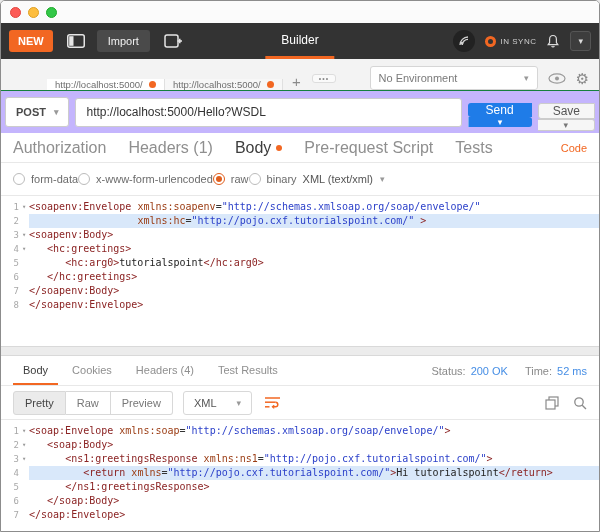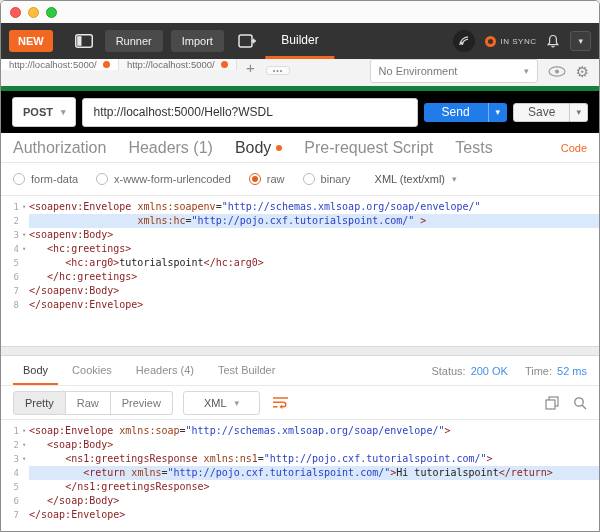--- a/index.html
+++ b/index.html
@@ -10,63 +10,63 @@
     display:flex; flex-direction:column; position:relative;
   }
   
   .titlebar { height:22px; background:#fbfbfb; display:flex; align-items:center; padding-left:9px; gap:7px; flex:0 0 auto;}
   .tl { width:11px; height:11px; border-radius:50%; display:inline-block; }
   .tl.red{background:#fc5b57;border:1px solid #e2463f;}
   .tl.yellow{background:#fdbe3f;border:1px solid #dfa023;}
   .tl.green{background:#33c748;border:1px solid #1eab29;}
   
   .header { height:36px; background:#333333; display:flex; align-items:center; padding:0 8px; position:relative; flex:0 0 auto;}
-  .new-btn { background:#f26722; color:#fff; font-weight:bold; font-size:11px; border:none; border-radius:3px; padding:5px 9px; margin-right:16px; cursor:pointer; font-family:inherit;text-align:center;}
+  .new-btn { background:#f26722; color:#fff; font-weight:bold; font-size:11px; border:none; border-radius:3px; padding:5px 9px; margin-right:8px; cursor:pointer; font-family:inherit;text-align:center;}
   .icon-btn { background:transparent; border:none; padding:4px 6px; margin-right:6px; cursor:pointer; display:flex; align-items:center;}
   .hdr-btn { background:#4a4a4a; color:#f0f0f0; font-size:11px; border:none; border-radius:3px; padding:5px 11px; margin-right:8px; cursor:pointer; font-family:inherit;}
   .builder-tab { position:absolute; left:50%; transform:translateX(-50%); top:0; height:36px; display:flex; align-items:center; padding:0 16px; color:#fff; font-size:12px; border-bottom:3px solid #f26722; cursor:pointer;}
   .hdr-right { margin-left:auto; display:flex; align-items:center; gap:10px; }
   .sat { width:22px; height:22px; background:#222; border-radius:50%; display:flex; align-items:center; justify-content:center; cursor:pointer;}
   .sync { display:flex; align-items:center; gap:5px; cursor:pointer;}
   .sync-ring { width:11px; height:11px; border:3px solid #f26722; border-radius:50%; display:inline-block;}
   .sync-label { color:#cfcfcf; font-size:8px; letter-spacing:0.5px;}
   .bell { cursor:pointer; display:flex; align-items:center;}
   .hdr-caret-btn { background:#3d3d3d; border:1px solid #555; color:#ddd; border-radius:3px; font-size:9px; padding:4px 7px; cursor:pointer;}
   
-  .tabstrip { height:32px; background:#f3f3f3; border-bottom:5px solid #15803d; display:flex; align-items:flex-start; flex:0 0 auto;}
+  .tabstrip { height:32px; background:#f3f3f3; border-bottom:1px solid #15803d; display:flex; align-items:flex-end; flex:0 0 auto;padding-left:46px;}
   .rtab { width:118px; background:#fdfdfd; border-right:1px solid #e0e0e0; display:flex; align-items:center; padding:0 8px; gap:5px; cursor:pointer;}
   .rtab.active { background:#ffffff; }
   .rtab + .rtab { background:#f7f7f7; }
   .rtab-label { font-size:9.5px; color:#6f6f6f; white-space:nowrap; overflow:hidden; text-overflow:ellipsis; flex:1;}
   .unsaved-dot { width:7px; height:7px; border-radius:50%; background:#f26722; flex:0 0 auto;}
   .tab-plus { border:none; background:transparent; color:#8a8a8a; font-size:15px; padding:0 9px; cursor:pointer;}
   .tab-more { border:1px solid #ddd; background:#fafafa; border-radius:3px; color:#8a8a8a; font-size:7px; letter-spacing:1px; padding:0 6px; margin:7px 0 7px 2px; cursor:pointer;}
   .env-right { margin-left:auto; display:flex; align-items:center; gap:10px; padding-right:10px;}
   .env-select { width:168px; height:24px; background:#fff; border:1px solid #d6d6d6; border-radius:3px; display:flex; align-items:center; justify-content:space-between; padding:0 8px; font-size:11px; color:#7a7a7a; cursor:pointer;}
   .caret { font-size:9px; color:#999; }
   .eye { cursor:pointer; display:flex; align-items:center;}
   .gear { font-size:15px; color:#8a8a8a; cursor:pointer; line-height:1;}
   
-  .url-row { height:42px; background:#000000; display:flex; align-items:center; padding:0 11px; gap:6px; flex:0 0 auto;}
+  .url-row { height:42px; background:#c4b5fd; display:flex; align-items:center; padding:0 4px; gap:6px; flex:0 0 auto;}
   .method-select { height:30px; border:1px solid #ccc; border-radius:3px; display:flex; align-items:center; gap:8px; padding:0 10px; font-size:11px; font-weight:bold; color:#4a4a4a; background:#fff; cursor:pointer;}
   .url-input { flex:1; height:29px; border:1px solid #ccc; border-radius:3px; display:flex; align-items:center; padding:0 10px; font-size:12px; color:#333; background:#fff; cursor:text;}
   .params-btn { height:30px; border:1px solid #ccc; border-radius:3px; background:#fff; color:#5a5a5a; font-size:11px; padding:0 12px; cursor:pointer; font-family:inherit;}
-  .send-group, .save-group { display:flex; height:19px; }
+  .send-group, .save-group { display:flex; height:19px;flex-direction:column; }
   .send-btn { background:#1f7ce8; color:#fff; border:none; border-radius:3px 0 0 3px; font-size:12px; padding:0 18px; cursor:pointer; font-family:inherit;}
   .send-caret { background:#1f7ce8; color:#fff; border:none; border-left:1px solid rgba(255,255,255,0.4); border-radius:0 3px 3px 0; font-size:9px; padding:0 7px; cursor:pointer;}
   .save-btn { background:#f6f6f6; color:#555; border:1px solid #ccc; border-radius:3px 0 0 3px; font-size:12px; padding:0 14px; cursor:pointer; font-family:inherit;text-align:center;}
   .save-caret { background:#f6f6f6; color:#777; border:1px solid #ccc; border-left:none; border-radius:0 3px 3px 0; font-size:9px; padding:0 6px; cursor:pointer;}
   
   .req-tabs { height:30px; border-bottom:1px solid #e8e8e8; display:flex; align-items:center; padding:0 12px; gap:22px; flex:0 0 auto; background:#fff;}
   .req-tab { font-size:16px; color:#8f8f8f; cursor:pointer; display:flex; align-items:center; gap:5px;}
   .req-tab.active { color:#3d3d3d; }
   .body-dot { width:6px; height:6px; border-radius:50%; background:#f26722; display:inline-block;}
   .code-link { margin-left:auto; font-size:11px; color:#f26722; cursor:pointer;}
   
-  .mode-row { height:33px; border-bottom:1px solid #e8e8e8; display:flex; align-items:center; padding:0 12px; gap:18px; background:#fff; flex:0 0 auto;}
+  .mode-row { height:33px; border-bottom:1px solid #e8e8e8; display:flex; align-items:center; padding:0 12px; background:#fff; flex:0 0 auto;}
   .radio { display:flex; align-items:center; gap:6px; cursor:pointer;}
   .rdot { width:12px; height:12px; border-radius:50%; border:1px solid #bbb; background:#fff; display:inline-block; position:relative;}
   .radio.selected .rdot { border-color:#e05f1e; }
   .radio.selected .rdot::after { content:""; position:absolute; left:2px; top:2px; width:6px; height:6px; border-radius:50%; background:#e05f1e;}
   .rlabel { font-size:11px; color:#6b6b6b; }
   .type-select { display:flex; align-items:center; gap:7px; font-size:11px; color:#555; cursor:pointer; padding:4px 6px;}
   
   .editor { background:#fff; overflow:hidden; padding-top:4px; font-family:"DejaVu Sans Mono", monospace; font-size:10px; }
   .editor.req { height:150px; flex:0 0 auto; }
   .editor.res { flex:1 1 auto; }
@@ -90,21 +90,21 @@
   .meta-label { color:#8a8a8a; }
   .meta-value { color:#468ee5; }
   .meta-label.time { margin-left:12px; }
   
   .res-toolbar { height:34px; display:flex; align-items:center; padding:0 12px; background:#fff; border-bottom:1px solid #e8e8e8; gap:10px; flex:0 0 auto;}
   .seg { display:flex; }
   .seg .seg-btn { border:1px solid #d8d8d8; border-left:none; background:#fff; color:#777; font-size:11px; padding:5px 11px; cursor:pointer; font-family:inherit;}
   .seg .seg-btn:first-child { border-left:1px solid #d8d8d8; border-radius:3px 0 0 3px;}
   .seg .seg-btn:last-child { border-radius:0 3px 3px 0;}
   .seg .seg-btn.active { background:#ebebeb; color:#444;}
-  .fmt-select { display:flex; align-items:center; gap:8px; border:1px solid #d8d8d8; border-radius:3px; padding:5px 20px; font-size:11px; color:#555; cursor:pointer; background:#fff;text-align:center;}
+  .fmt-select { display:flex; align-items:center; gap:20px; border:1px solid #d8d8d8; border-radius:3px; padding:5px 10px; font-size:11px; color:#555; cursor:pointer; background:#fff;text-align:center;}
   .wrap-icon { cursor:pointer; display:flex; align-items:center; margin-left:2px;}
   .res-icons { margin-left:auto; display:flex; align-items:center; gap:14px;}
   .res-icons span { cursor:pointer; display:flex; align-items:center;}
 </style>
 </head>
 <body>
 
 <div class="window">
 
   <div class="titlebar">
@@ -114,21 +114,20 @@
   </div>
 
   <div class="header">
     <button class="new-btn">NEW</button>
     <button class="icon-btn">
       <svg width="18" height="14" viewBox="0 0 18 14">
           <rect x="0.75" y="0.75" width="16.5" height="12.5" rx="2" fill="none" stroke="#e6e6e6" stroke-width="1.5"></rect>
           <rect x="2.2" y="2.2" width="4.3" height="9.6" fill="#e6e6e6"></rect>
         </svg>
     </button>
-    <button class="hdr-btn">Runner</button>
     <button class="hdr-btn">Import</button>
     <button class="icon-btn">
       <svg width="19" height="14" viewBox="0 0 19 14">
           <rect x="1" y="1" width="13" height="12" rx="2" fill="none" stroke="#e6e6e6" stroke-width="1.5"></rect>
           <line x1="13.5" y1="7" x2="18" y2="7" stroke="#e6e6e6" stroke-width="1.5"></line>
           <line x1="15.8" y1="4.8" x2="15.8" y2="9.2" stroke="#e6e6e6" stroke-width="1.5"></line>
         </svg>
     </button>
     <div class="builder-tab">
       <span>Builder</span>
@@ -291,21 +290,21 @@
     <span class="res-tab active">
         <span>Body</span>
       </span>
     <span class="res-tab">
         <span>Cookies</span>
       </span>
     <span class="res-tab">
         <span>Headers (4)</span>
       </span>
     <span class="res-tab">
-        <span>Test Builder</span>
+        <span>Test Results</span>
       </span>
     <div class="status-area">
       <span class="meta-label">Status:</span>
       <span class="meta-value">200 OK</span>
       <span class="meta-label time">Time:</span>
       <span class="meta-value">52 ms</span>
     </div>
   </div>
 
   <div class="res-toolbar">

